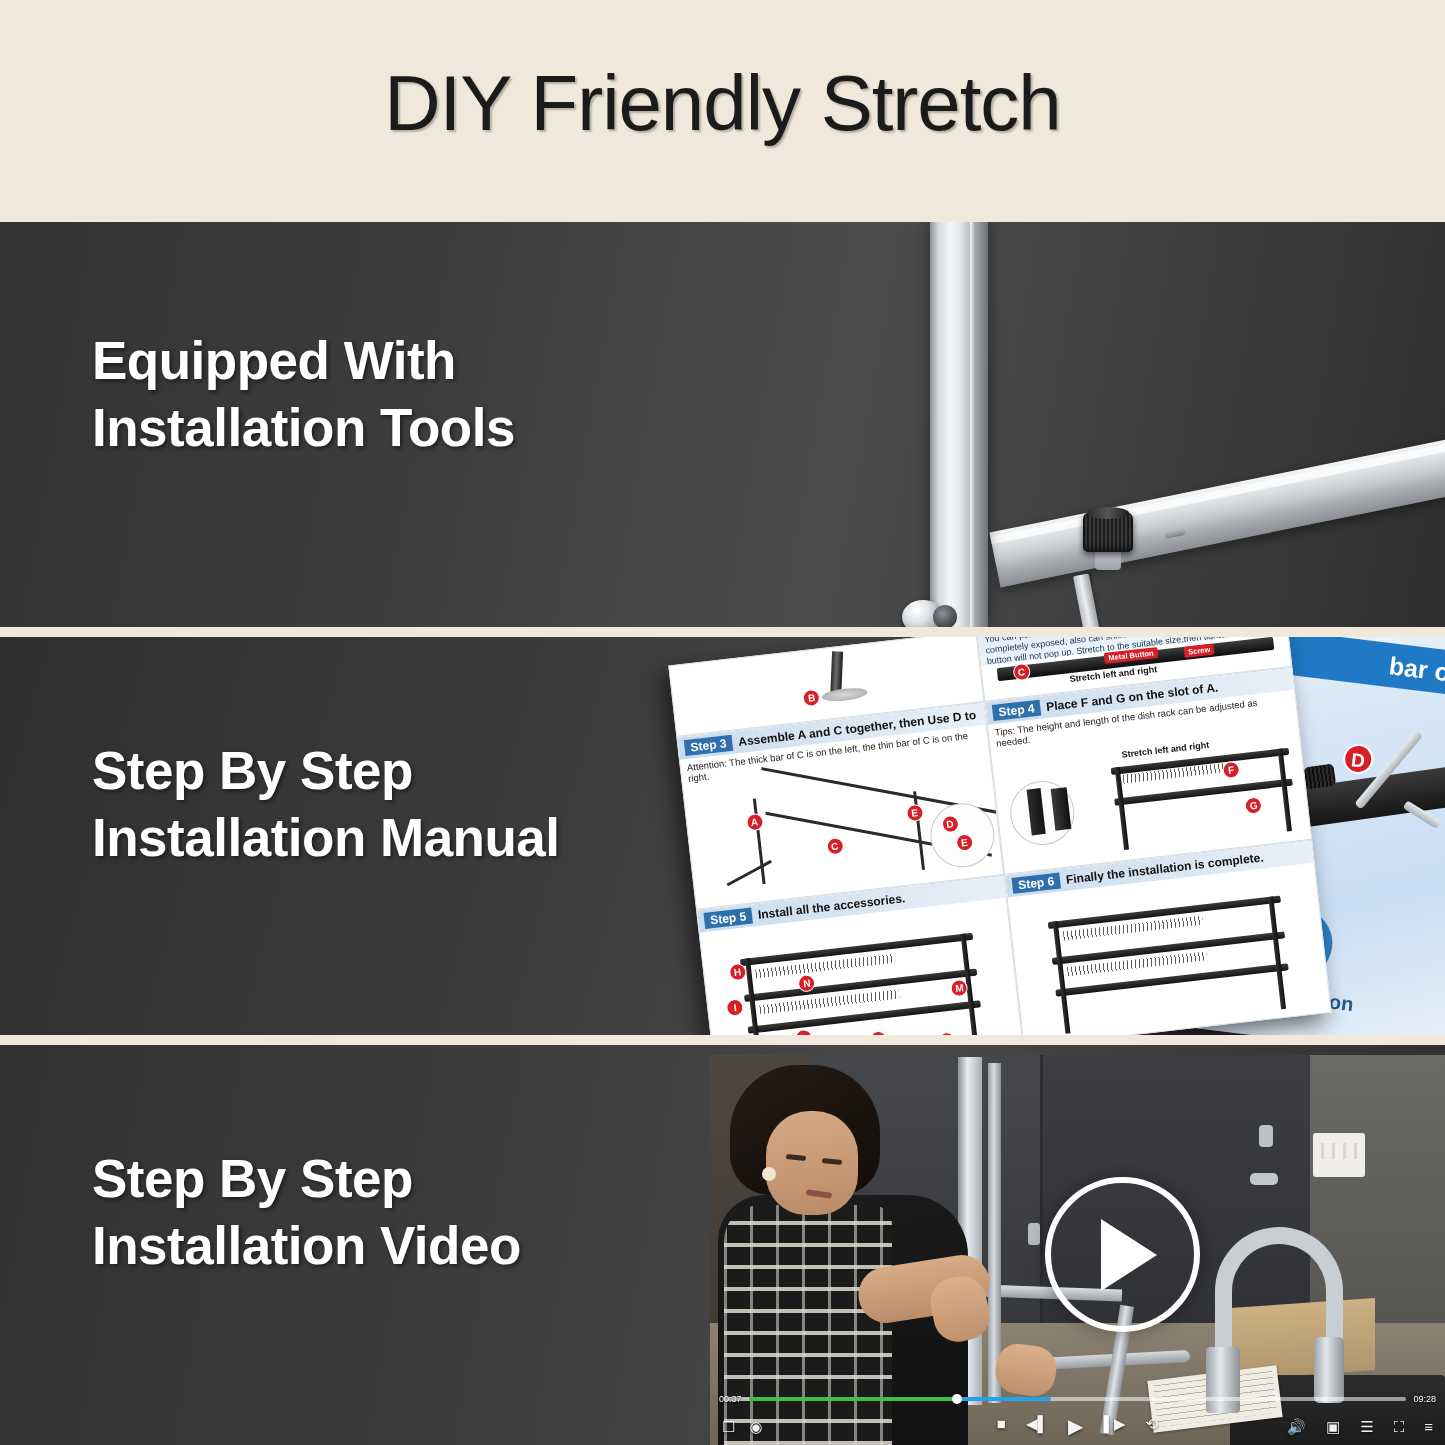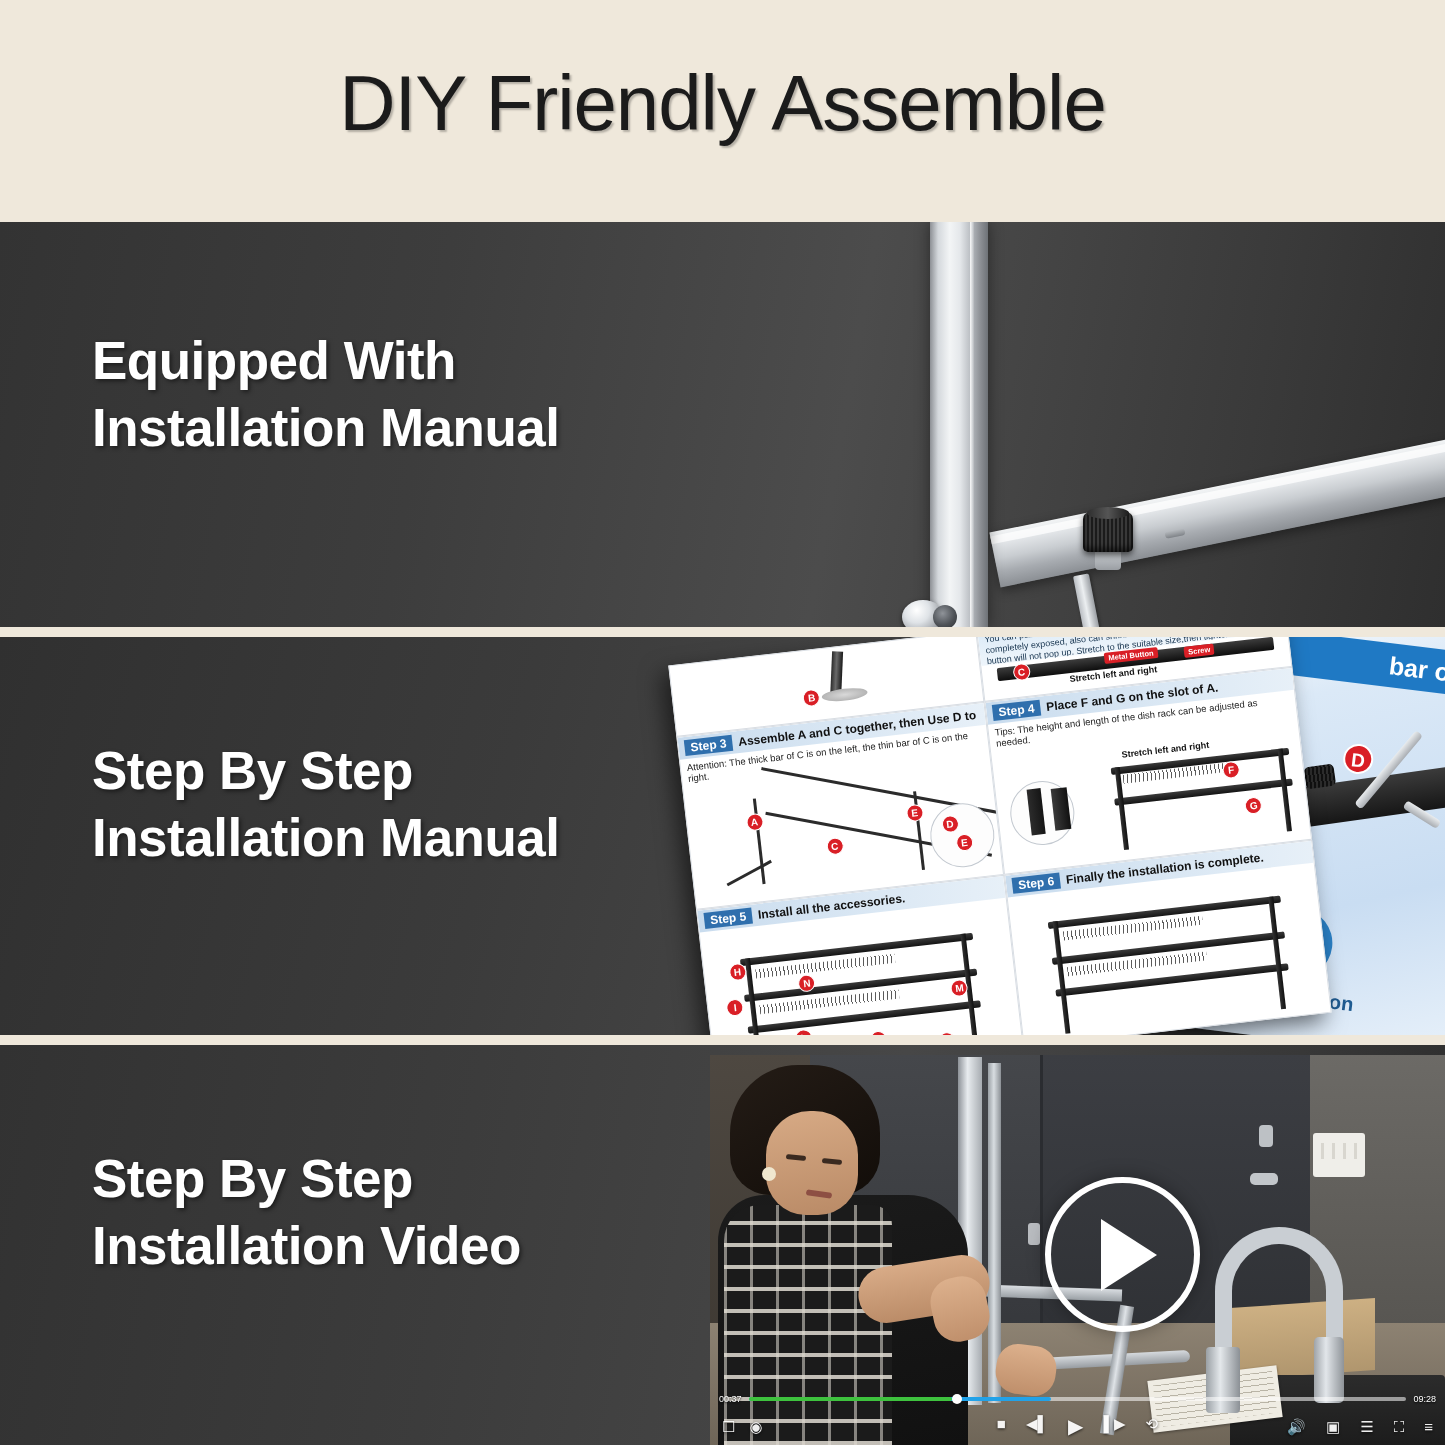--- a/index.html
+++ b/index.html
@@ -461,28 +461,28 @@
     color:#ffffff; font-size:15px; line-height:1;
     text-shadow:0 1px 3px rgba(0,0,0,0.8);
     opacity:0.93; pointer-events:auto;
   }
   .vid-icon.big { font-size:20px; }
 </style>
 </head>
 <body>
 
 <div id="header">
-  <div id="header-title">DIY Friendly Assemble</div>
+  <div id="header-title">DIY Friendly Stretch</div>
 </div>
 
 <section class="panel" id="panel-tools">
   <div class="panel-bg"></div>
 
   <div class="panel-caption" id="caption-tools">Equipped With
-Installation Manual</div>
+Installation Tools</div>
 
   <div class="post" id="post-vertical"></div>
   <div id="bar-diagonal"></div>
   <div id="bracket-clip"></div>
   <div id="knob-stem"></div>
   <div id="knob-black"></div>
   <div id="bar-screw"></div>
 
   <div class="bolt" id="bolt-upper"></div>
   <div class="bolt-cap" id="bolt-cap-upper"></div>

